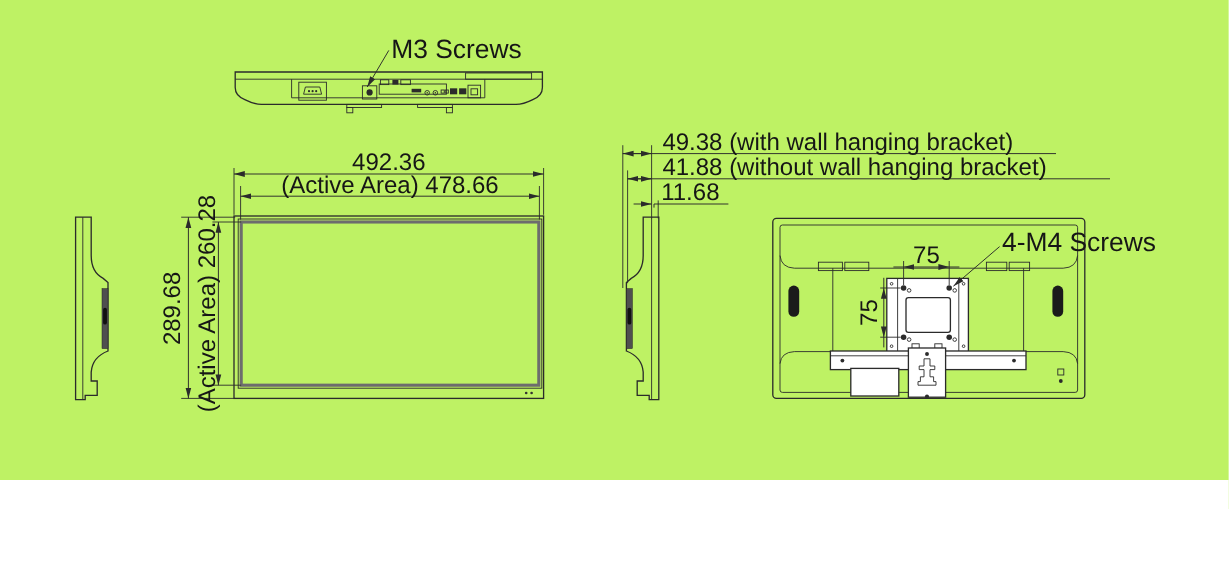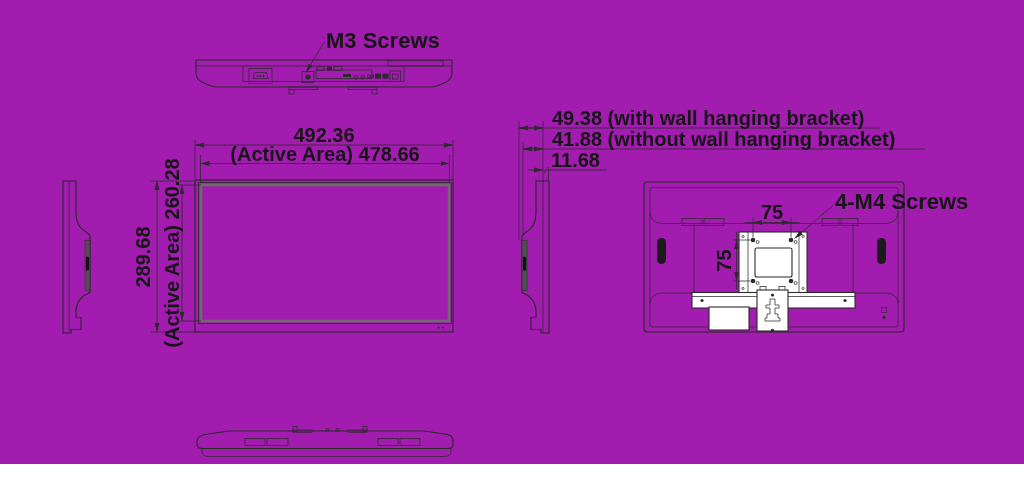--- a/index.html
+++ b/index.html
@@ -1,16 +1,16 @@
 <!DOCTYPE html>
 <html><head>
 <meta charset="utf-8">
 <style>
   html,body{margin:0;padding:0;background:#fff;}
-  #stage{width:1024px;height:464px;background:#a21caf;position:relative;overflow:hidden;font-weight:bold;}
+  #stage{width:1024px;height:400px;background:#bef264;position:relative;overflow:hidden;}
   svg{display:block;}
   text{font-family:"Liberation Sans",sans-serif;fill:#161616;}
   .t20{font-size:20px;}
   .t22{font-size:22px;}
   .ol{fill:none;stroke:#2b2b2b;stroke-width:1.1;}
   .th{fill:none;stroke:#2b2b2b;stroke-width:.75;}
   .dim{fill:none;stroke:#2b2b2b;stroke-width:.8;}
   .fl{fill:#2b2b2b;stroke:none;}
   .wh{fill:#ffffff;}
   .bez{fill:none;stroke:#6d6d6d;stroke-width:2.6;}

